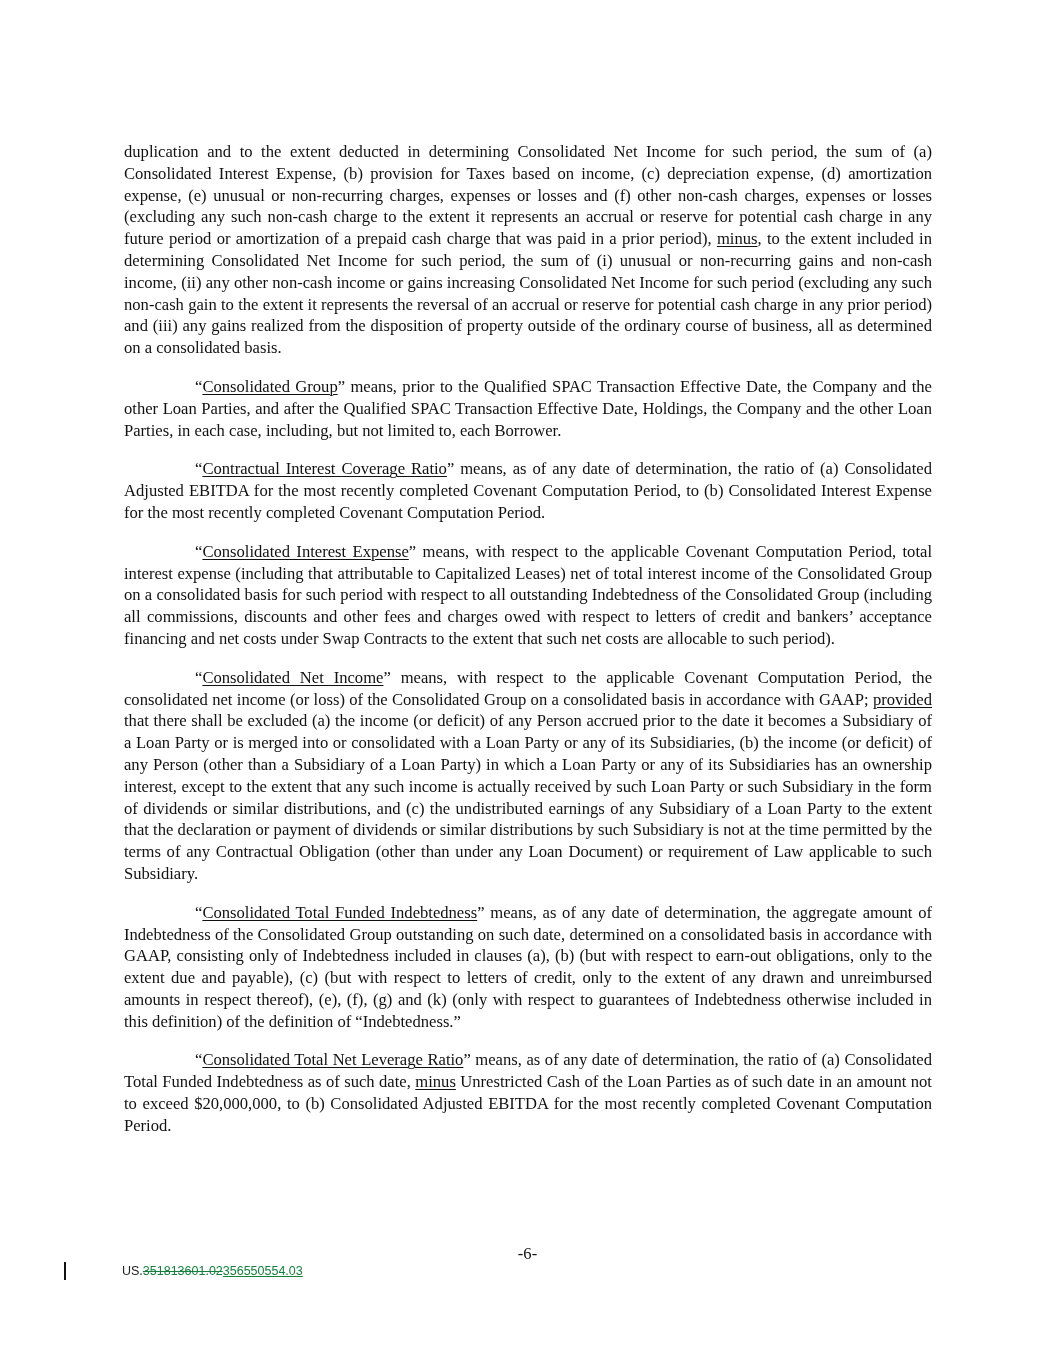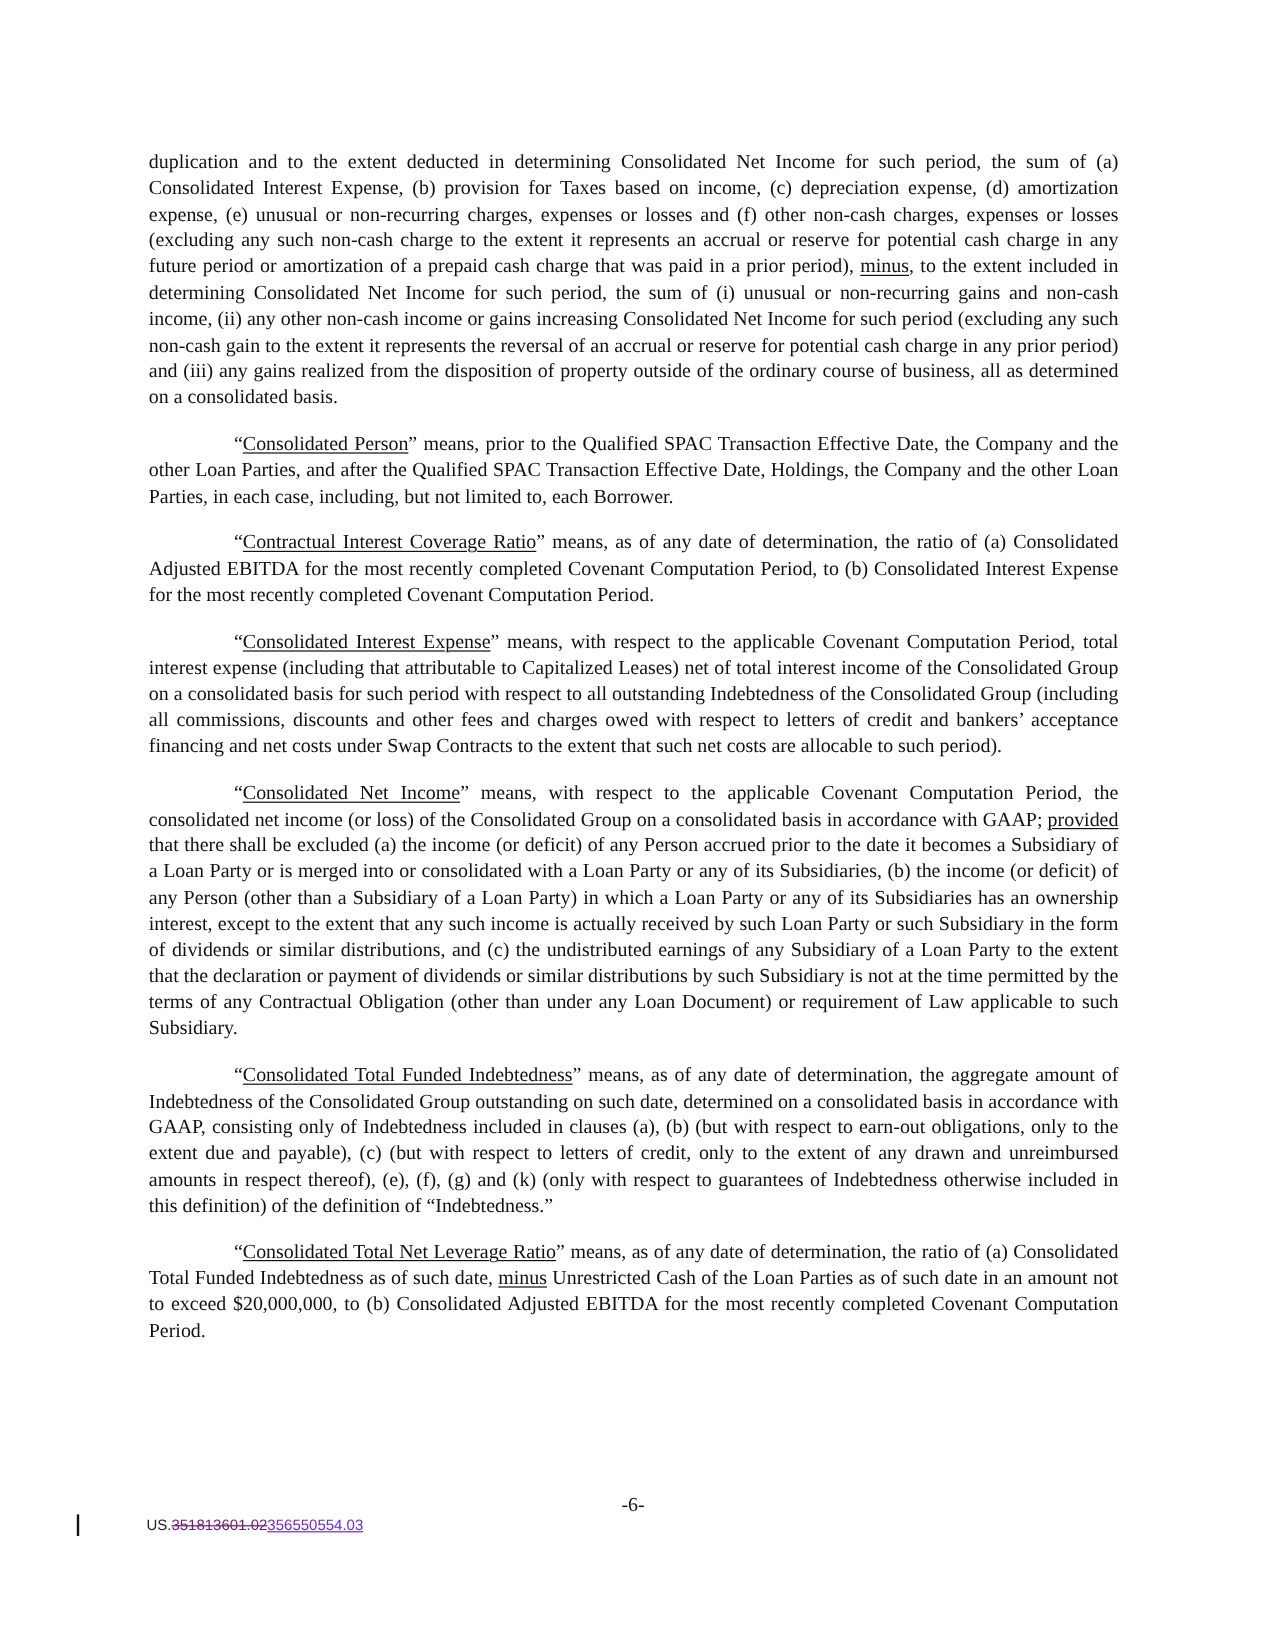--- a/index.html
+++ b/index.html
@@ -1,47 +1,47 @@
 <!DOCTYPE html>
 <html><head>
 <meta charset="utf-8">
 <style>
   html, body { margin: 0; padding: 0; background: #ffffff; }
   body { width: 1055px; height: 1365px; position: relative; overflow: hidden; }
   .page {
-    position: absolute; left: 124px; top: 124px; width: 808px;
+    position: absolute; left: 124px; top: 141px; width: 808px;
     font-family: "Liberation Serif", serif; font-size: 16.6px; line-height: 21.8px;
     color: #111111;
   }
   .para { margin: 0 0 17px 0; text-align: justify; text-align-last: left; }
   .para.indent { text-indent: 71px; }
   .u { text-decoration: underline; text-underline-offset: 2px; text-decoration-thickness: 1px; }
   .pagenum {
     position: absolute; left: 0; width: 1055px; top: 1244px; text-align: center;
     font-family: "Liberation Serif", serif; font-size: 16.6px; color: #111;
   }
   .footer-id {
     position: absolute; left: 122px; top: 1264px;
     font-family: "Liberation Sans", sans-serif; font-size: 12.5px; color: #222;
   }
-  .footer-id .del { color: #701a75; text-decoration: line-through; }
-  .footer-id .ins { color: #6d28d9; text-decoration: underline; }
+  .footer-id .del { color: #15803d; text-decoration: line-through; }
+  .footer-id .ins { color: #15803d; text-decoration: underline; }
   .change-bar {
     position: absolute; left: 64px; top: 1262px; width: 2px; height: 18px; background: #111;
   }
 </style>
 </head>
 <body>
 
 <div class="page">
   <p class="para">
     <span>duplication and to the extent deducted in determining Consolidated Net Income for such period, the sum of (a) Consolidated Interest Expense, (b) provision for Taxes based on income, (c) depreciation expense, (d) amortization expense, (e) unusual or non-recurring charges, expenses or losses and (f) other non-cash charges, expenses or losses (excluding any such non-cash charge to the extent it represents an accrual or reserve for potential cash charge in any future period or amortization of a prepaid cash charge that was paid in a prior period), </span><span class="u">minus</span><span>, to the extent included in determining Consolidated Net Income for such period, the sum of (i) unusual or non-recurring gains and non-cash income, (ii) any other non-cash income or gains increasing Consolidated Net Income for such period (excluding any such non-cash gain to the extent it represents the reversal of an accrual or reserve for potential cash charge in any prior period) and (iii) any gains realized from the disposition of property outside of the ordinary course of business, all as determined on a consolidated basis.</span>
   </p>
   <p class="para indent">
-    <span>“</span><span class="u">Consolidated Person</span><span>” means, prior to the Qualified SPAC Transaction Effective Date, the Company and the other Loan Parties, and after the Qualified SPAC Transaction Effective Date, Holdings, the Company and the other Loan Parties, in each case, including, but not limited to, each Borrower.</span>
+    <span>“</span><span class="u">Consolidated Group</span><span>” means, prior to the Qualified SPAC Transaction Effective Date, the Company and the other Loan Parties, and after the Qualified SPAC Transaction Effective Date, Holdings, the Company and the other Loan Parties, in each case, including, but not limited to, each Borrower.</span>
   </p>
   <p class="para indent">
     <span>“</span><span class="u">Contractual Interest Coverage Ratio</span><span>” means, as of any date of determination, the ratio of (a) Consolidated Adjusted EBITDA for the most recently completed Covenant Computation Period, to (b) Consolidated Interest Expense for the most recently completed Covenant Computation Period.</span>
   </p>
   <p class="para indent">
     <span>“</span><span class="u">Consolidated Interest Expense</span><span>” means, with respect to the applicable Covenant Computation Period, total interest expense (including that attributable to Capitalized Leases) net of total interest income of the Consolidated Group on a consolidated basis for such period with respect to all outstanding Indebtedness of the Consolidated Group (including all commissions, discounts and other fees and charges owed with respect to letters of credit and bankers’ acceptance financing and net costs under Swap Contracts to the extent that such net costs are allocable to such period).</span>
   </p>
   <p class="para indent">
     <span>“</span><span class="u">Consolidated Net Income</span><span>” means, with respect to the applicable Covenant Computation Period, the consolidated net income (or loss) of the Consolidated Group on a consolidated basis in accordance with GAAP; </span><span class="u">provided</span><span> that there shall be excluded (a) the income (or deficit) of any Person accrued prior to the date it becomes a Subsidiary of a Loan Party or is merged into or consolidated with a Loan Party or any of its Subsidiaries, (b) the income (or deficit) of any Person (other than a Subsidiary of a Loan Party) in which a Loan Party or any of its Subsidiaries has an ownership interest, except to the extent that any such income is actually received by such Loan Party or such Subsidiary in the form of dividends or similar distributions, and (c) the undistributed earnings of any Subsidiary of a Loan Party to the extent that the declaration or payment of dividends or similar distributions by such Subsidiary is not at the time permitted by the terms of any Contractual Obligation (other than under any Loan Document) or requirement of Law applicable to such Subsidiary.</span>
   </p>

